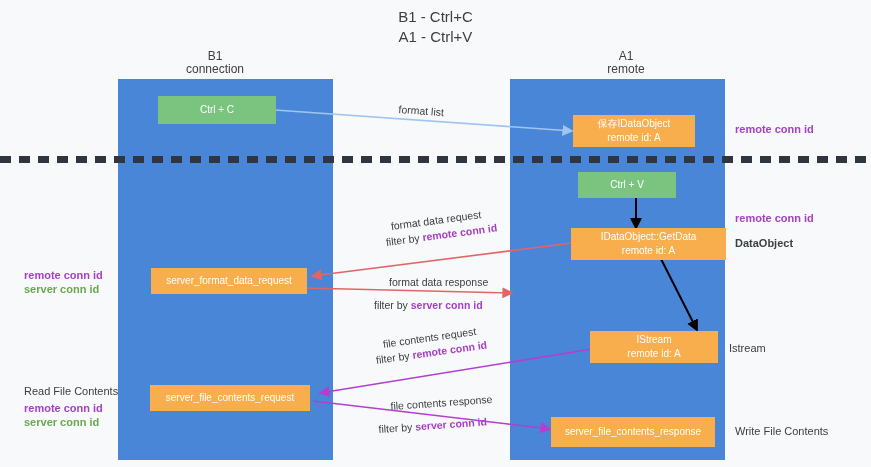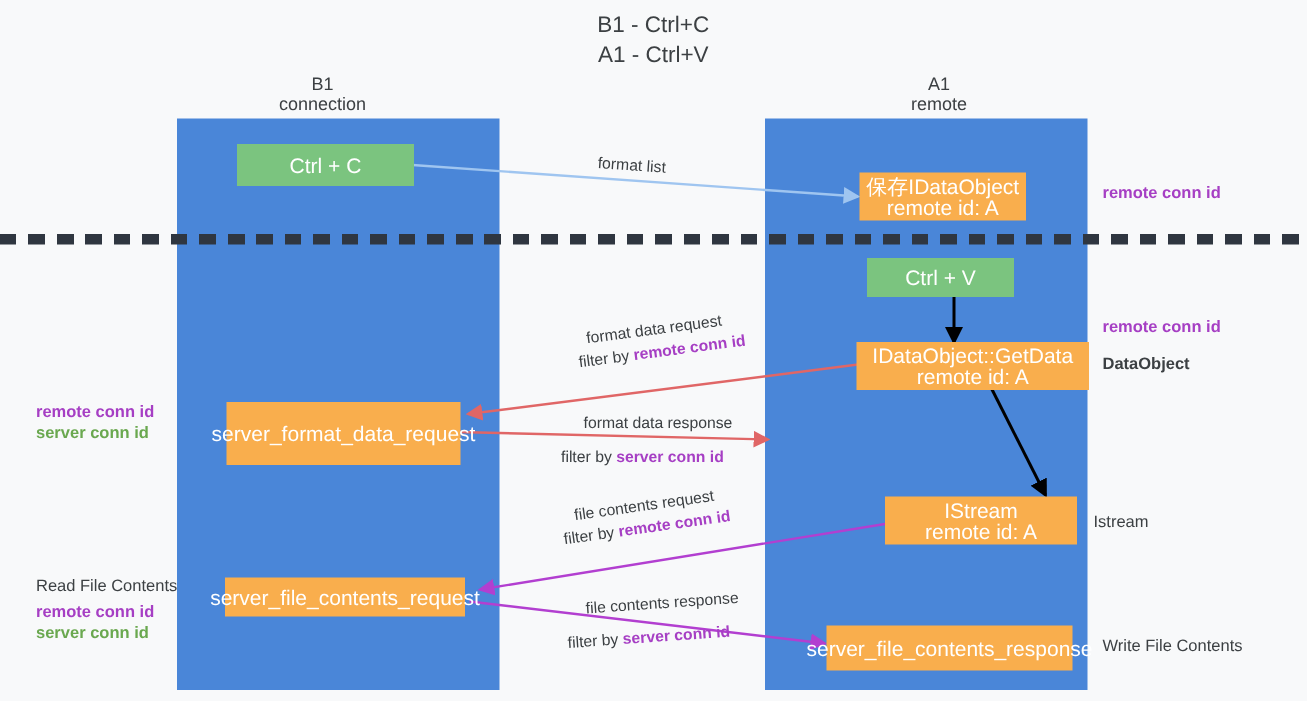--- a/index.html
+++ b/index.html
@@ -55,21 +55,21 @@
   }
   
   .node {
     position: absolute;
     box-sizing: border-box;
     display: flex;
     flex-direction: column;
     align-items: center;
     justify-content: center;
     color: #ffffff;
-    font-size: 14px;
+    font-size: 10px;
     line-height: 14px;
     text-align: center;
     padding: 2px 4px;
   }
   .node.green { background: #7bc47f; }
   .node.orange { background: #f9ae4d; }
   .node .ln { display: block; white-space: nowrap; }
   
   .lbl {
     position: absolute;
@@ -145,35 +145,35 @@
 
     <path d="M592,349 L320,393" stroke="#b23fd0" stroke-width="1.6" fill="none" marker-end="url(#ar-mag)"></path>
 
     <path d="M313,401 L550,429" stroke="#b23fd0" stroke-width="1.6" fill="none" marker-end="url(#ar-mag)"></path>
   </svg>
 
   <div class="node green" style="left:158px; top:96px; width:118px; height:28px;">
     <span class="ln">Ctrl + C</span>
   </div>
 
-  <div class="node orange" style="left:573px; top:115px; width:111px; height:32px;">
+  <div class="node orange" style="left:573px; top:115px; width:122px; height:32px;">
     <span class="ln">保存IDataObject</span>
     <span class="ln">remote id: A</span>
   </div>
 
   <div class="node green" style="left:578px; top:172px; width:98px; height:26px;">
     <span class="ln">Ctrl + V</span>
   </div>
 
   <div class="node orange" style="left:571px; top:228px; width:155px; height:32px;">
     <span class="ln">IDataObject::GetData</span>
     <span class="ln">remote id: A</span>
   </div>
 
-  <div class="node orange" style="left:151px; top:268px; width:156px; height:42px;justify-content:center;">
+  <div class="node orange" style="left:151px; top:268px; width:156px; height:26px;justify-content:center;">
     <span class="ln">server_format_data_request</span>
   </div>
 
 
   <div class="node orange" style="left:590px; top:331px; width:128px; height:32px;">
     <span class="ln">IStream</span>
     <span class="ln">remote id: A</span>
   </div>
 
   <div class="node orange" style="left:150px; top:385px; width:160px; height:26px;">

